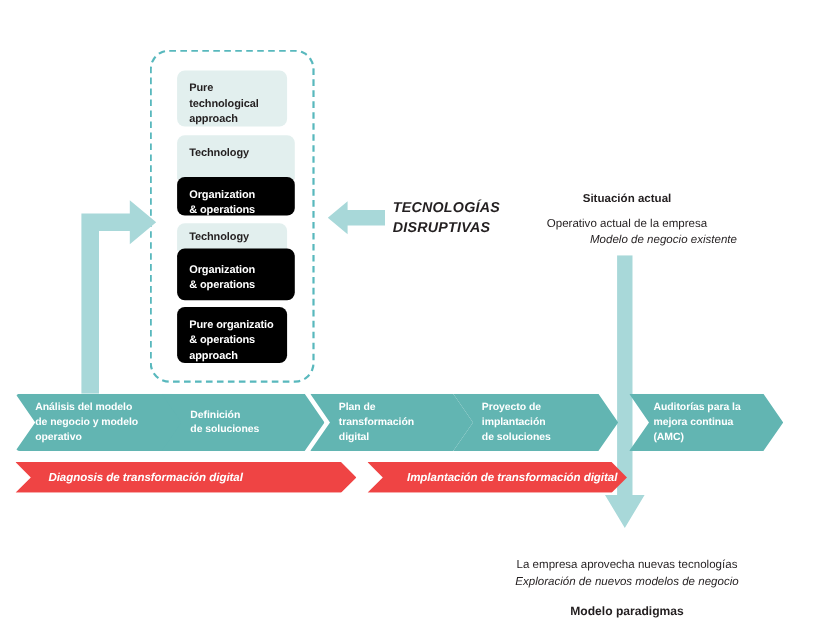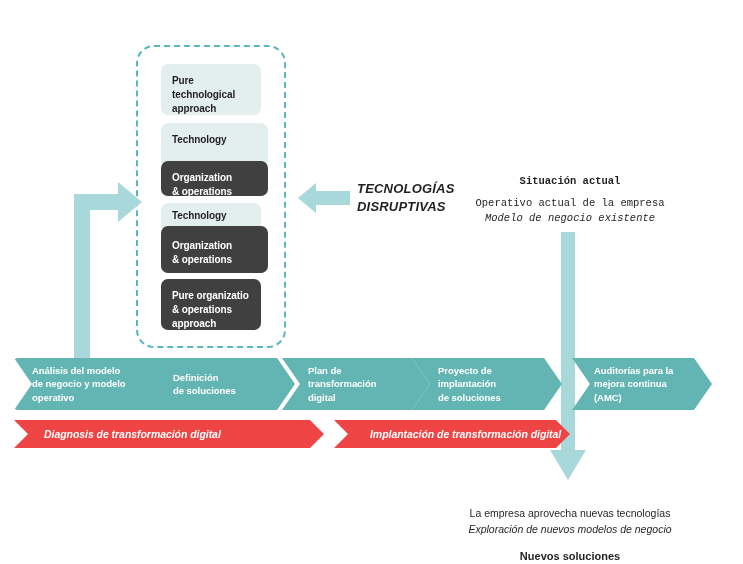--- a/index.html
+++ b/index.html
@@ -39,21 +39,21 @@
     font-size: 10px;
     font-weight: bold;
     line-height: 1.42;
     letter-spacing: -0.1px;
   }
   .card.light {
     background: #e2efee;
     color: #231f20;
   }
   .card.dark {
-    background: #404040;
+    background: #000000;
     color: #ffffff;
   }
   .card.light-top {
     border-bottom-left-radius: 0;
     border-bottom-right-radius: 0;
   }
   .card.dark-bottom {
     border-top-left-radius: 7px;
     border-top-right-radius: 7px;
   }
@@ -91,35 +91,35 @@
     font-weight: bold;
     font-style: italic;
     line-height: 1.35;
     letter-spacing: 0.2px;
   }
 
   #situacion-block {
     left: 470px; top: 175px;
     width: 200px;
     text-align: center;
-    font-family: Liberation Mono, monospace;
   }
   #situacion-title {
     font-size: 10.5px;
     font-weight: bold;
     margin-bottom: 9px;
   }
   #situacion-line1 {
     font-size: 10.5px;
     line-height: 1.45;
   }
   #situacion-line2 {
     font-size: 10.5px;
     font-style: italic;
     line-height: 1.45;
+    text-align: right;
   }
 
   #paradigmas-block {
     left: 445px; top: 490px;
     width: 250px;
     text-align: center;
   }
   #paradigmas-line1 { font-size: 10.5px; line-height: 1.5; margin-top: 16px; }
   #paradigmas-line2 { font-size: 10.5px; font-style: italic; line-height: 1.5; }
   #paradigmas-title {
@@ -230,21 +230,21 @@
     <div id="situacion-line2">Modelo de negocio existente</div>
   </div>
 
   <svg class="abs" id="down-arrow" viewBox="0 0 40 250">
     <path d="M13,0 L27,0 L27,218 L38,218 L20,248 L2,218 L13,218 Z" fill="#a8d8d9"></path>
   </svg>
 
   <div class="abs" id="paradigmas-block">
     <div id="paradigmas-line1">La empresa aprovecha nuevas tecnologías</div>
     <div id="paradigmas-line2">Exploración de nuevos modelos de negocio</div>
-    <div id="paradigmas-title">Nuevos soluciones</div>
+    <div id="paradigmas-title">Modelo paradigmas</div>
   </div>
 
   <div class="abs chev chev-row1 teal first" id="chev-analisis">
     <span class="chev-text" style="white-space:pre-line;padding-left:18px;">Análisis del modelo
 de negocio y modelo
 operativo</span>
   </div>
   <div class="abs chev chev-row1 teal" id="chev-definicion">
     <span class="chev-text" style="white-space:pre-line;">Definición
 de soluciones</span>

